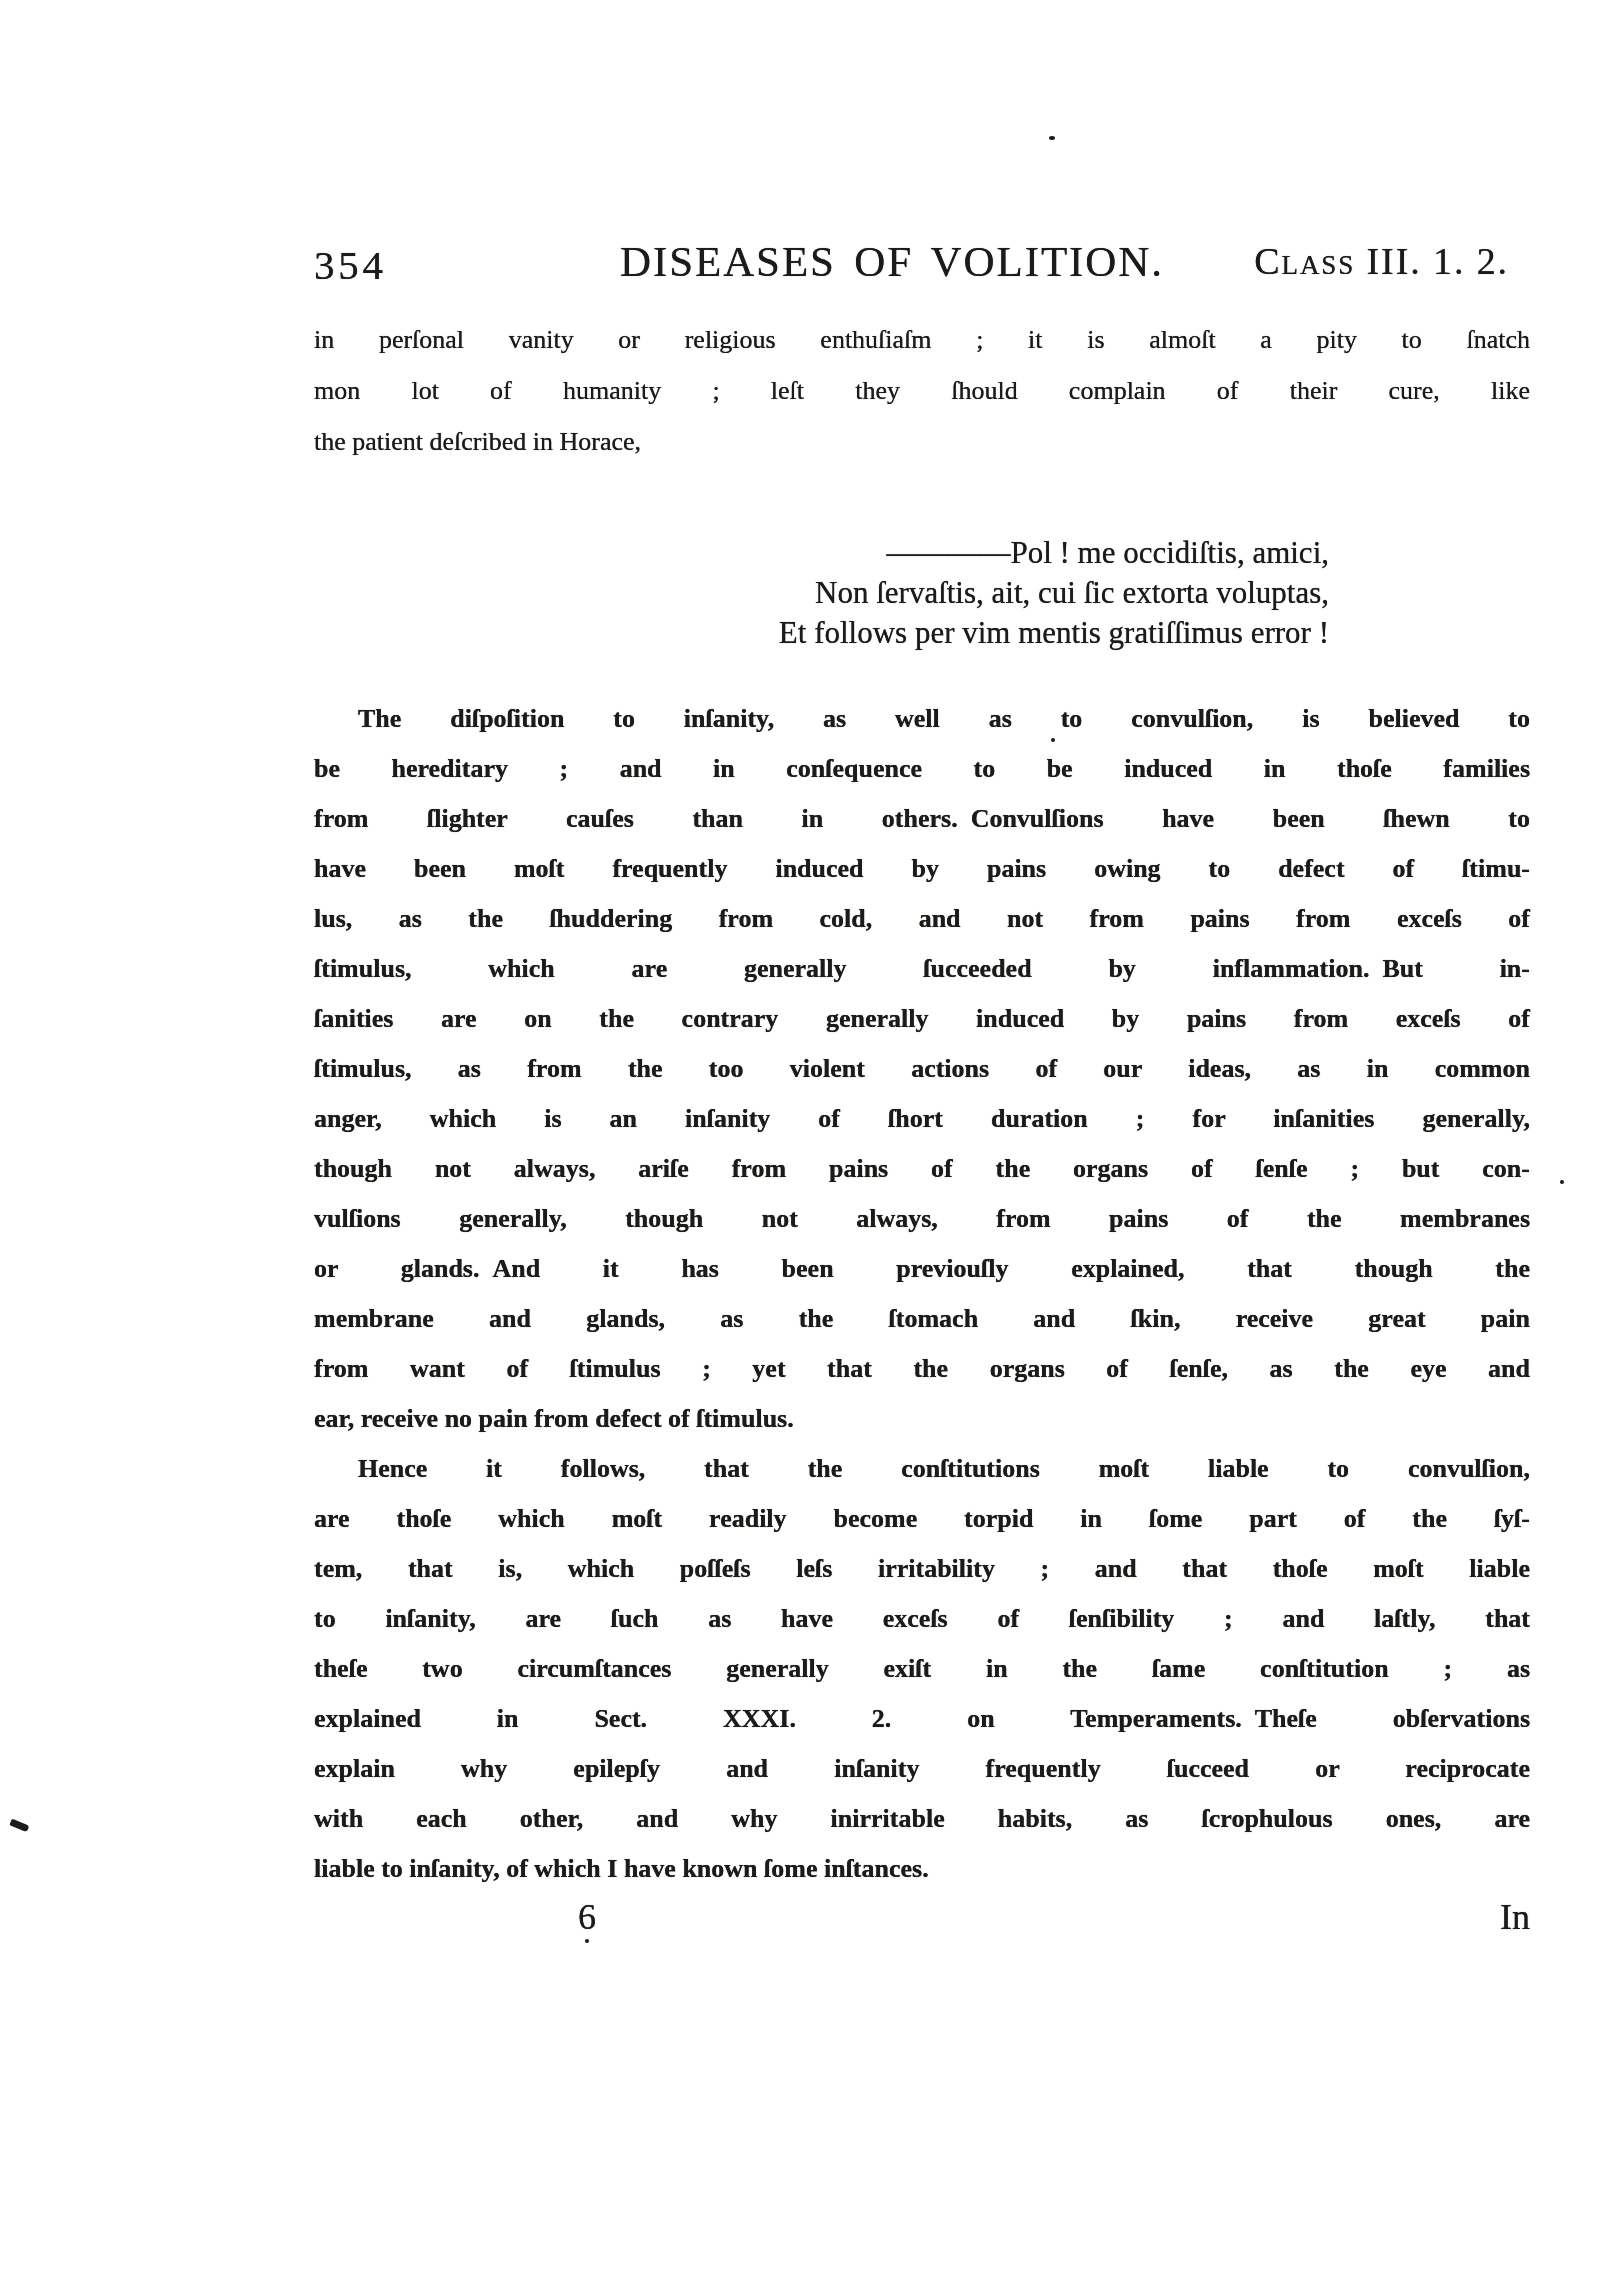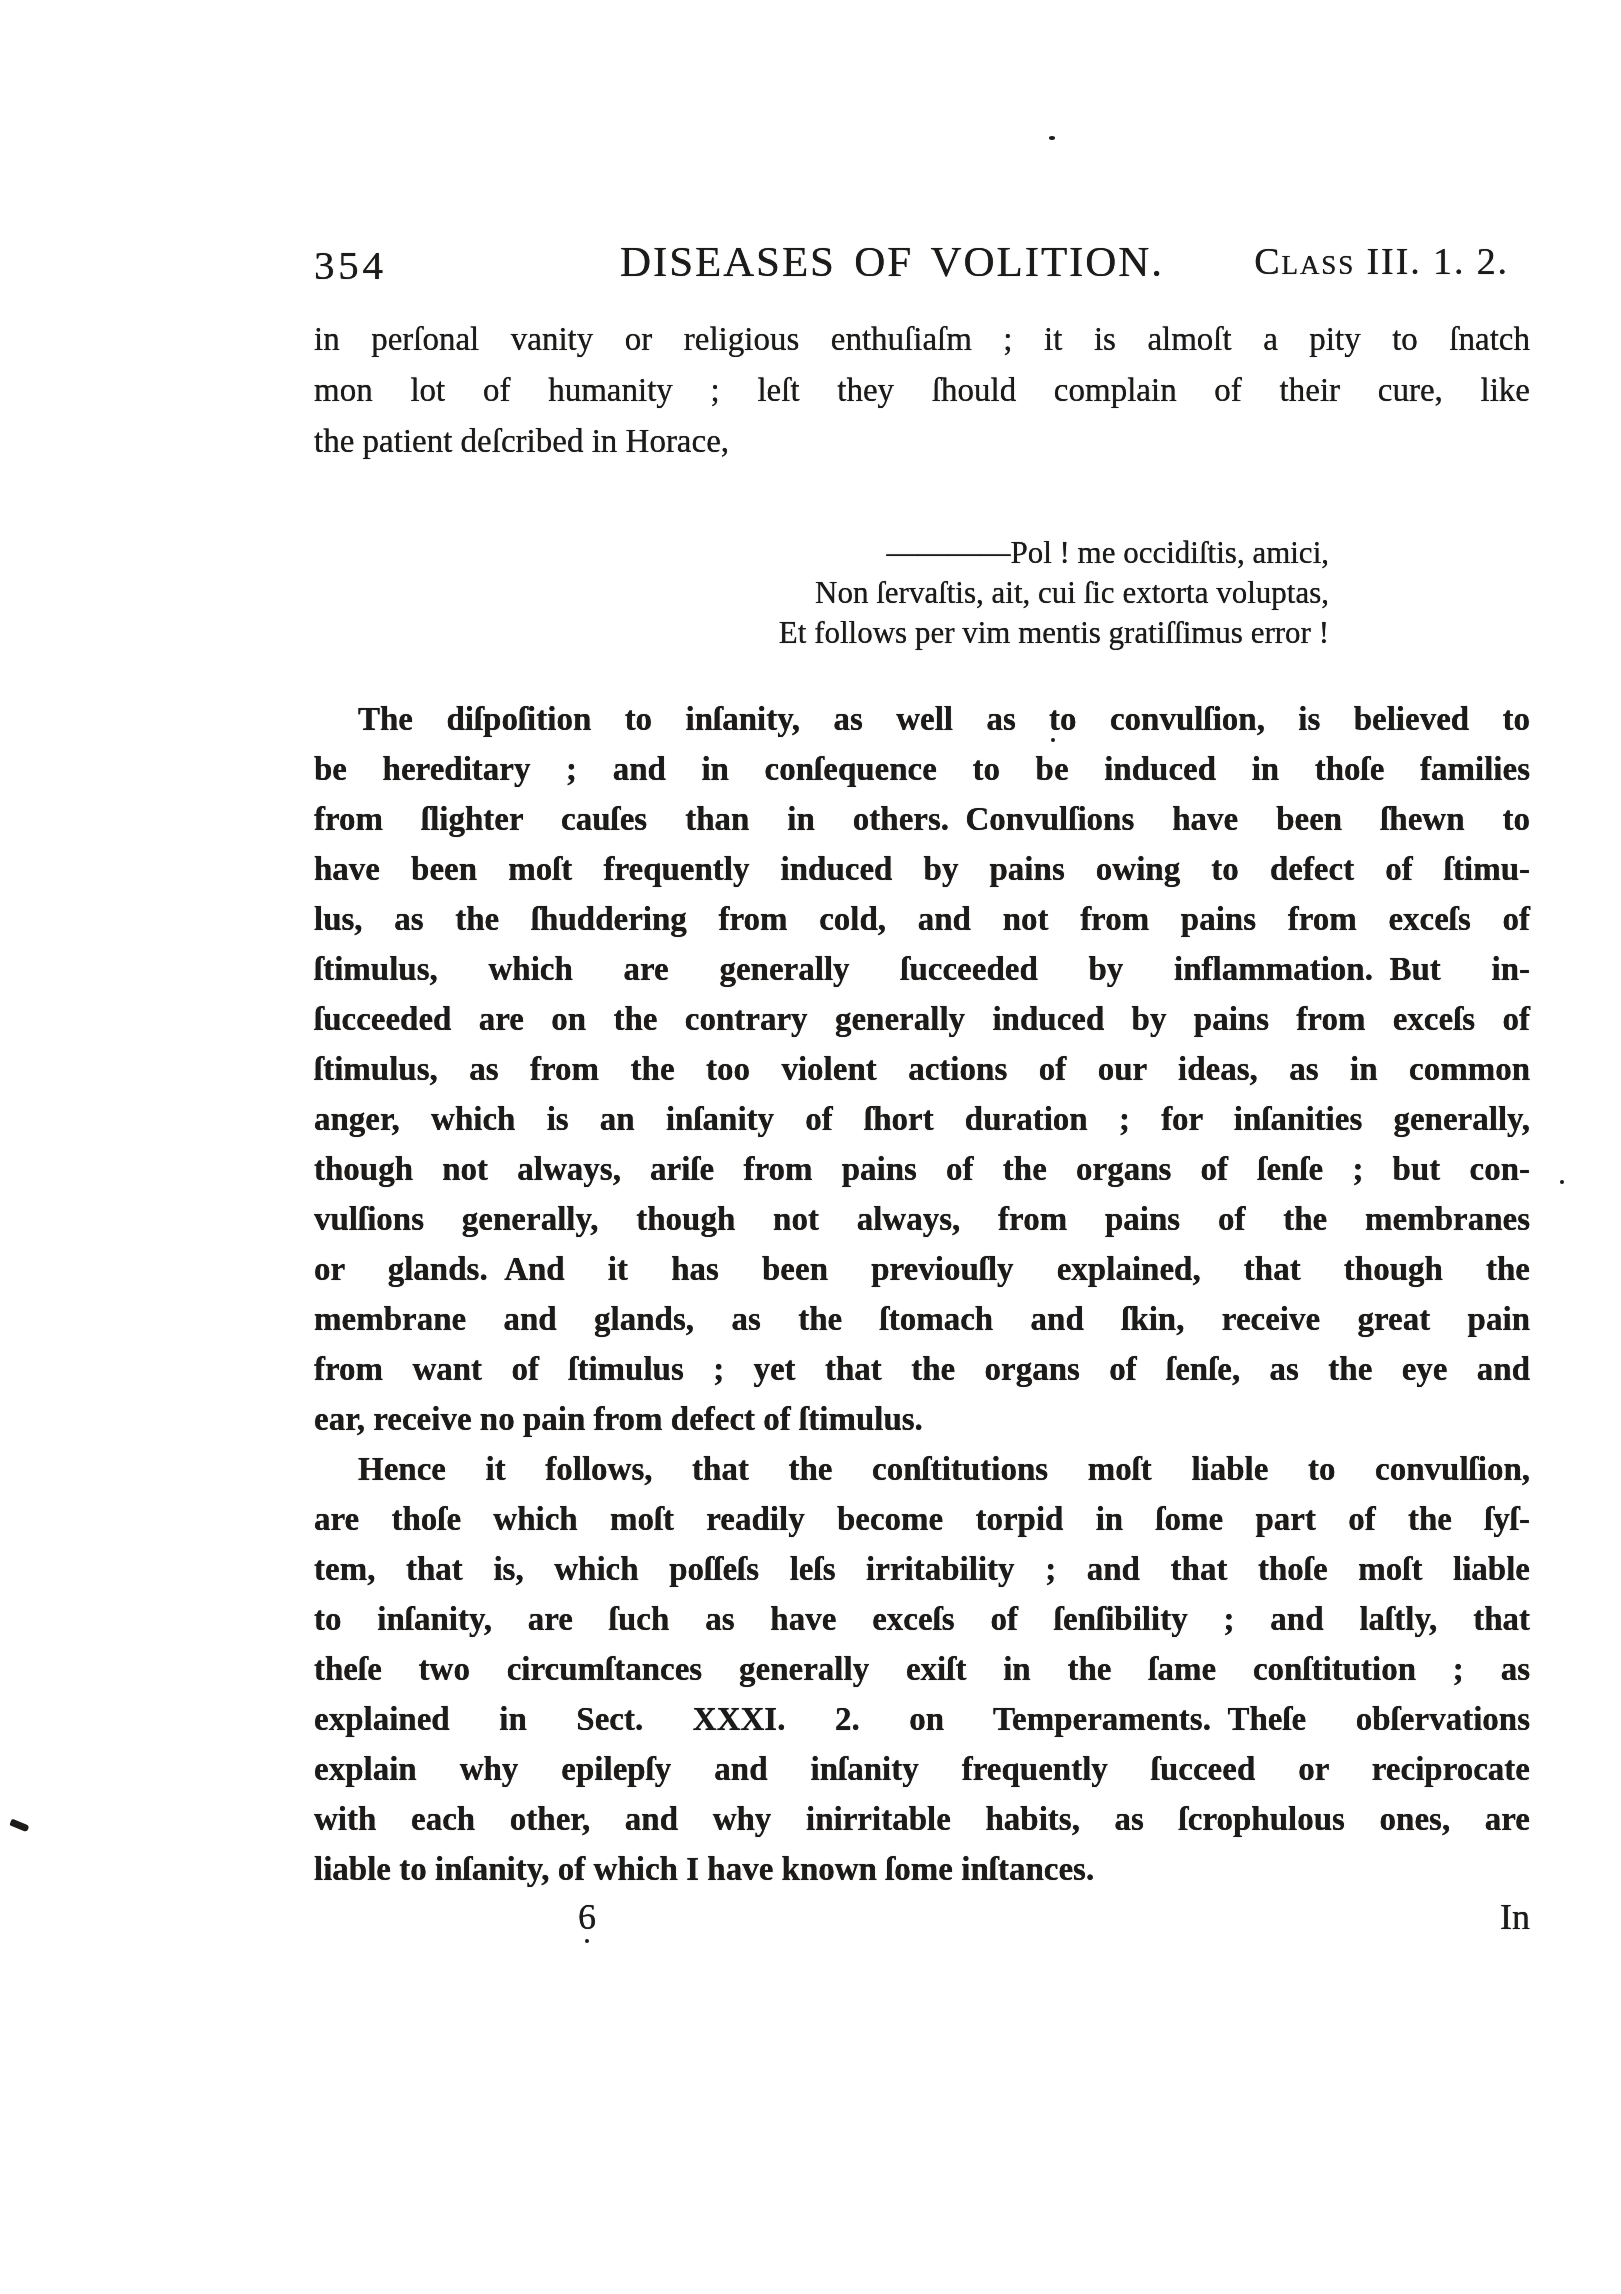--- a/index.html
+++ b/index.html
@@ -32,21 +32,21 @@
     position: absolute; right: 21px; top: 1.9px;
     font-size: 38px; font-variant: small-caps; letter-spacing: 1.9px;
   }
 
   
   .textblock { position: absolute; left: 314px; width: 1216px; }
   .para1 { top: 314px; }
   .flow2 { top: 694px; font-weight: bold; }
   .line {
     display: block;
-    font-size: 33px;
+    font-size: 26px;
     height: 51px; line-height: 51px;
     text-align: justify;
     text-align-last: justify;
     white-space: nowrap;
   }
   .flow2 .line { height: 50px; line-height: 50px; white-space: normal; }
   .para1 .line { white-space: normal; }
   .line.last { text-align-last: left; }
   .line.indent { padding-left: 44px; }
 
@@ -112,21 +112,21 @@
     <span class="qline">Et follows per vim mentis gratiſſimus error !</span>
   </div>
 
   <div class="textblock flow2">
     <span class="line indent">The diſpoſition to inſanity, as well as to convulſion, is believed to</span>
     <span class="line">be hereditary ; and in conſequence to be induced in thoſe families</span>
     <span class="line">from ſlighter cauſes than in others. Convulſions have been ſhewn to</span>
     <span class="line">have been moſt frequently induced by pains owing to defect of ſtimu-</span>
     <span class="line">lus, as the ſhuddering from cold, and not from pains from exceſs of</span>
     <span class="line">ſtimulus, which are generally ſucceeded by inflammation. But in-</span>
-    <span class="line">ſucceeded are on the contrary generally induced by pains from exceſs of</span>
+    <span class="line">ſanities are on the contrary generally induced by pains from exceſs of</span>
     <span class="line">ſtimulus, as from the too violent actions of our ideas, as in common</span>
     <span class="line">anger, which is an inſanity of ſhort duration ; for inſanities generally,</span>
     <span class="line">though not always, ariſe from pains of the organs of ſenſe ; but con-</span>
     <span class="line">vulſions generally, though not always, from pains of the membranes</span>
     <span class="line">or glands. And it has been previouſly explained, that though the</span>
     <span class="line">membrane and glands, as the ſtomach and ſkin, receive great pain</span>
     <span class="line">from want of ſtimulus ; yet that the organs of ſenſe, as the eye and</span>
     <span class="line last">ear, receive no pain from defect of ſtimulus.</span>
 
     <span class="line indent">Hence it follows, that the conſtitutions moſt liable to convulſion,</span>

